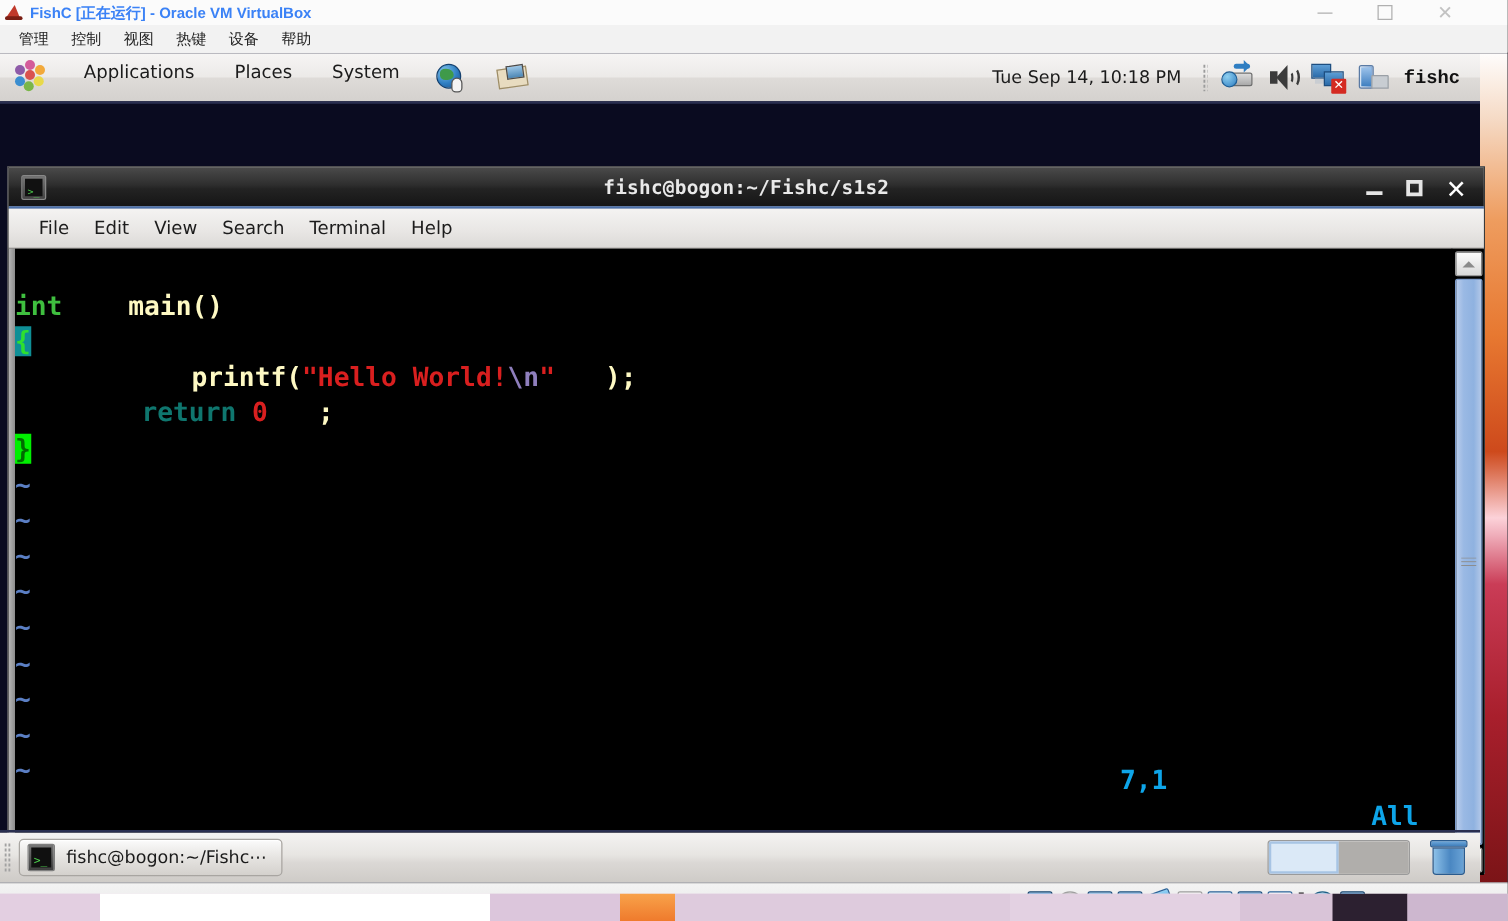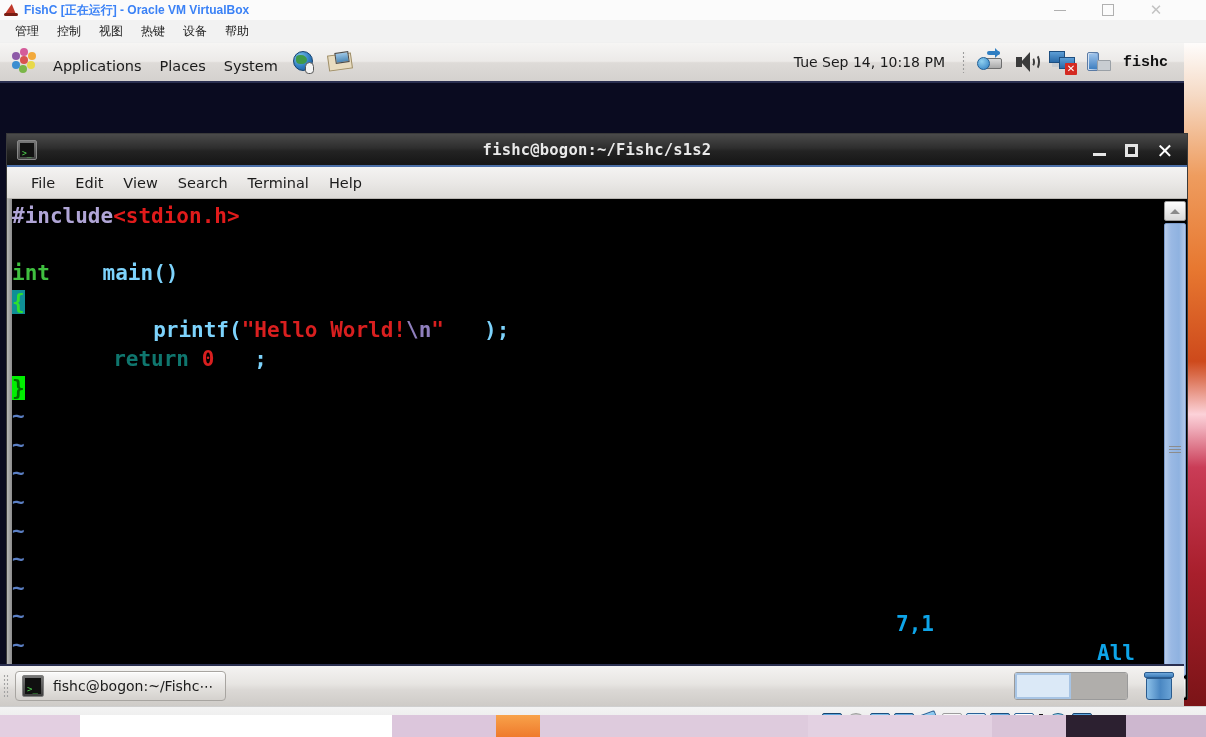--- a/index.html
+++ b/index.html
@@ -85,21 +85,21 @@
     opacity: .92;
   }
 
   
   #gnome-panel {
     position: absolute; left: 0; top: 0; width: 1184px; height: 40px;
     background: linear-gradient(to bottom, #f6f5f4 0%, #eceae8 48%, #dedbd8 52%, #d4d1ce 100%);
     border-bottom: 2px solid #2a2f50;
     display: flex; align-items: center;
   }
-  #gnome-panel .panel-left { display: flex; align-items: flex-end; padding-left: 8px; }
+  #gnome-panel .panel-left { display: flex; align-items: flex-start; padding-left: 8px; gap: 14px; }
   #gnome-panel .panel-right { margin-left: auto; display: flex; align-items: center; padding-right: 6px; }
   .panel-menu {
     font-size: 14.5px; color: #1b1b1b; padding: 3px 9px; white-space: nowrap;
     font-family: "DejaVu Sans", sans-serif;
   }
   .panel-clock {
     font-size: 14px; color: #1b1b1b; padding: 0 10px; white-space: nowrap;
     font-family: "DejaVu Sans", sans-serif;
   }
   .panel-user {
@@ -296,21 +296,21 @@
     background: #000; overflow: hidden;
     font-family: "DejaVu Sans Mono", monospace;
     font-size: 21px; line-height: 28.6px;
     font-weight: bold;
     padding-top: 3px;
   }
   .code-line { white-space: pre; height: 28.6px; }
   .c-pre    { color: #b0a5d6; }      
   .c-inc    { color: #e01b1b; }      
   .c-type   { color: #3fbf3f; }      
-  .c-fn     { color: #7dd3fc; padding-left: 40px; }      
+  .c-fn     { color: #fef9c3; padding-left: 40px; }      
   .c-str    { color: #d91f1f; }      
   .c-esc    { color: #8f7fbd; }      
   .c-kw     { color: #0f766e; }      
   .c-num    { color: #d91f1f; }      
   .c-tilde  { color: #5b7fc4; }
   .brace-match {
     background: #0f8f96; color: #2ee02e; padding: 0 0;
   }
   .brace-cursor {
     background: #00ef00; color: #006b00;
@@ -598,21 +598,20 @@
         <span class="tm">Search</span>
         <span class="tm">Terminal</span>
         <span class="tm">Help</span>
       </div>
 
       <div id="term-body">
         <div id="term-leftborder"></div>
 
         <div id="term-screen">
           <div id="code-lines">
-              <div class="code-line"><span class="c-pre">#include</span><span class="c-inc">&lt;stdion.h&gt;</span></div>
               <div class="code-line">&nbsp;</div>
               <div class="code-line"><span class="c-type">int </span><span class="c-fn">main()</span></div>
               <div class="code-line"><span class="brace-match">{</span></div>
               <div class="code-line"><span class="c-fn">        printf(</span><span class="c-str">"Hello World!</span><span class="c-esc">\n</span><span class="c-str">"</span><span class="c-fn">);</span></div>
               <div class="code-line"><span class="c-kw">        return </span><span class="c-num">0</span><span class="c-fn">;</span></div>
               <div class="code-line"><span class="brace-cursor">}</span></div>
               <div class="code-line"><span class="c-tilde">~</span></div>
               <div class="code-line"><span class="c-tilde">~</span></div>
               <div class="code-line"><span class="c-tilde">~</span></div>
               <div class="code-line"><span class="c-tilde">~</span></div>

